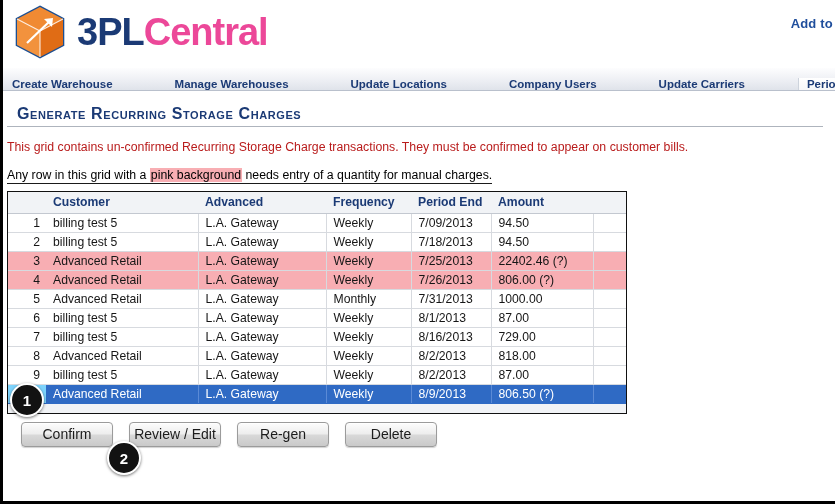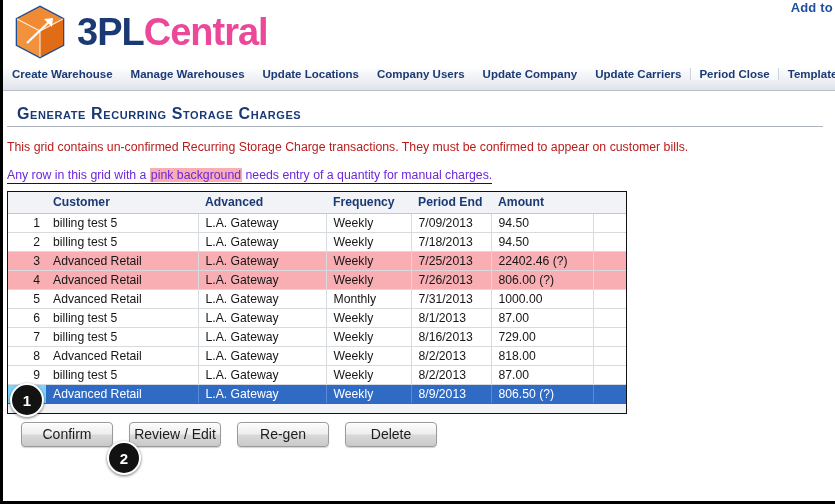--- a/index.html
+++ b/index.html
@@ -16,21 +16,21 @@
     border-bottom:3px solid #000;
     background:#fff;
     overflow:hidden;
   }
 
   
   .header{position:relative;height:68px;background:#fff;}
   .logo{position:absolute;left:10px;top:5px;display:flex;align-items:center;}
   .cube{width:54px;height:54px;position:relative;}
   .add-to{
-    position:absolute;right:2px;top:0;
+    position:absolute;right:2px;top:16px;
     color:#1f4e9c;font-weight:bold;font-size:13px;
     letter-spacing:.2px;
   }
 
   .logo-text{margin-left:10px;font-size:38px;font-weight:bold;letter-spacing:-1px;line-height:1;}
   .logo-3pl{color:#1b3a75;}
   .logo-central{color:#ec4899;margin-top:25px;}
 
   
   .mainnav{
@@ -52,22 +52,22 @@
   .mainnav .item.active{
     background:#f2f3f6;color:#15478f;
     background:linear-gradient(to bottom,#ffffff 0%,#f4f5f8 100%);
   }
 
   
   .subnav{
     height:22px;
     background:linear-gradient(to bottom,#fdfdfe 0%,#eceef3 60%,#dfe3ea 100%);
     border-bottom:1px solid #b9c0cc;
-    display:flex;align-items:flex-start;
-    overflow:hidden;white-space:nowrap;
+    display:flex;align-items:flex-end;
+    overflow:hidden;white-space:nowrap;gap:44px;
   }
   .subnav .item{
     display:flex;align-items:center;padding:0 9px;
     color:#1b3a75;font-size:11.5px;font-weight:bold;cursor:default;
   }
   .subnav .item.active{
     background:linear-gradient(to bottom,#ffffff 0%,#f6f7f9 100%);
     box-shadow:inset 1px 0 0 #cdd3dc, inset -1px 0 0 #cdd3dc;
   }
 
@@ -78,21 +78,21 @@
     font-size:16px;font-variant:small-caps;
     letter-spacing:.6px;
     margin:4px 0 0 10px;
   }
   .title-rule{border:0;border-top:1px solid #aeb4bd;margin:3px 0 0 0;}
 
   .para{
     font-size:12.3px;color:#b91c1c;margin-top:12px;line-height:1.35;
   }
   .para2{
-    font-size:12.3px;color:#6d28d9;margin-top:12px;
+    font-size:12.3px;color:#000000;margin-top:12px;
     display:inline-block;border-bottom:1px solid #1a1a1a;padding-bottom:1px;
   }
   .pinkhl{background:#f8aeb3;padding:0 1px;}
 
   
   .grid-wrap{
     margin-top:7px;width:620px;height:223px;
     border:1px solid #111;background:#f1f3f6;
     box-sizing:border-box;position:relative;overflow:hidden;
   }
@@ -176,21 +176,20 @@
     </div>
     <div class="add-to">Add to</div>
   </div>
 
 
   <div class="subnav">
     <div class="item">Create Warehouse</div>
     <div class="item">Manage Warehouses</div>
     <div class="item">Update Locations</div>
     <div class="item">Company Users</div>
-    <div class="item">Update Company</div>
     <div class="item">Update Carriers</div>
     <div class="item active">Period Close</div>
     <div class="item">Templates</div>
   </div>
 
   <div class="content">
 
     <div class="page-title">Generate Recurring Storage Charges</div>
     <hr class="title-rule">
 

